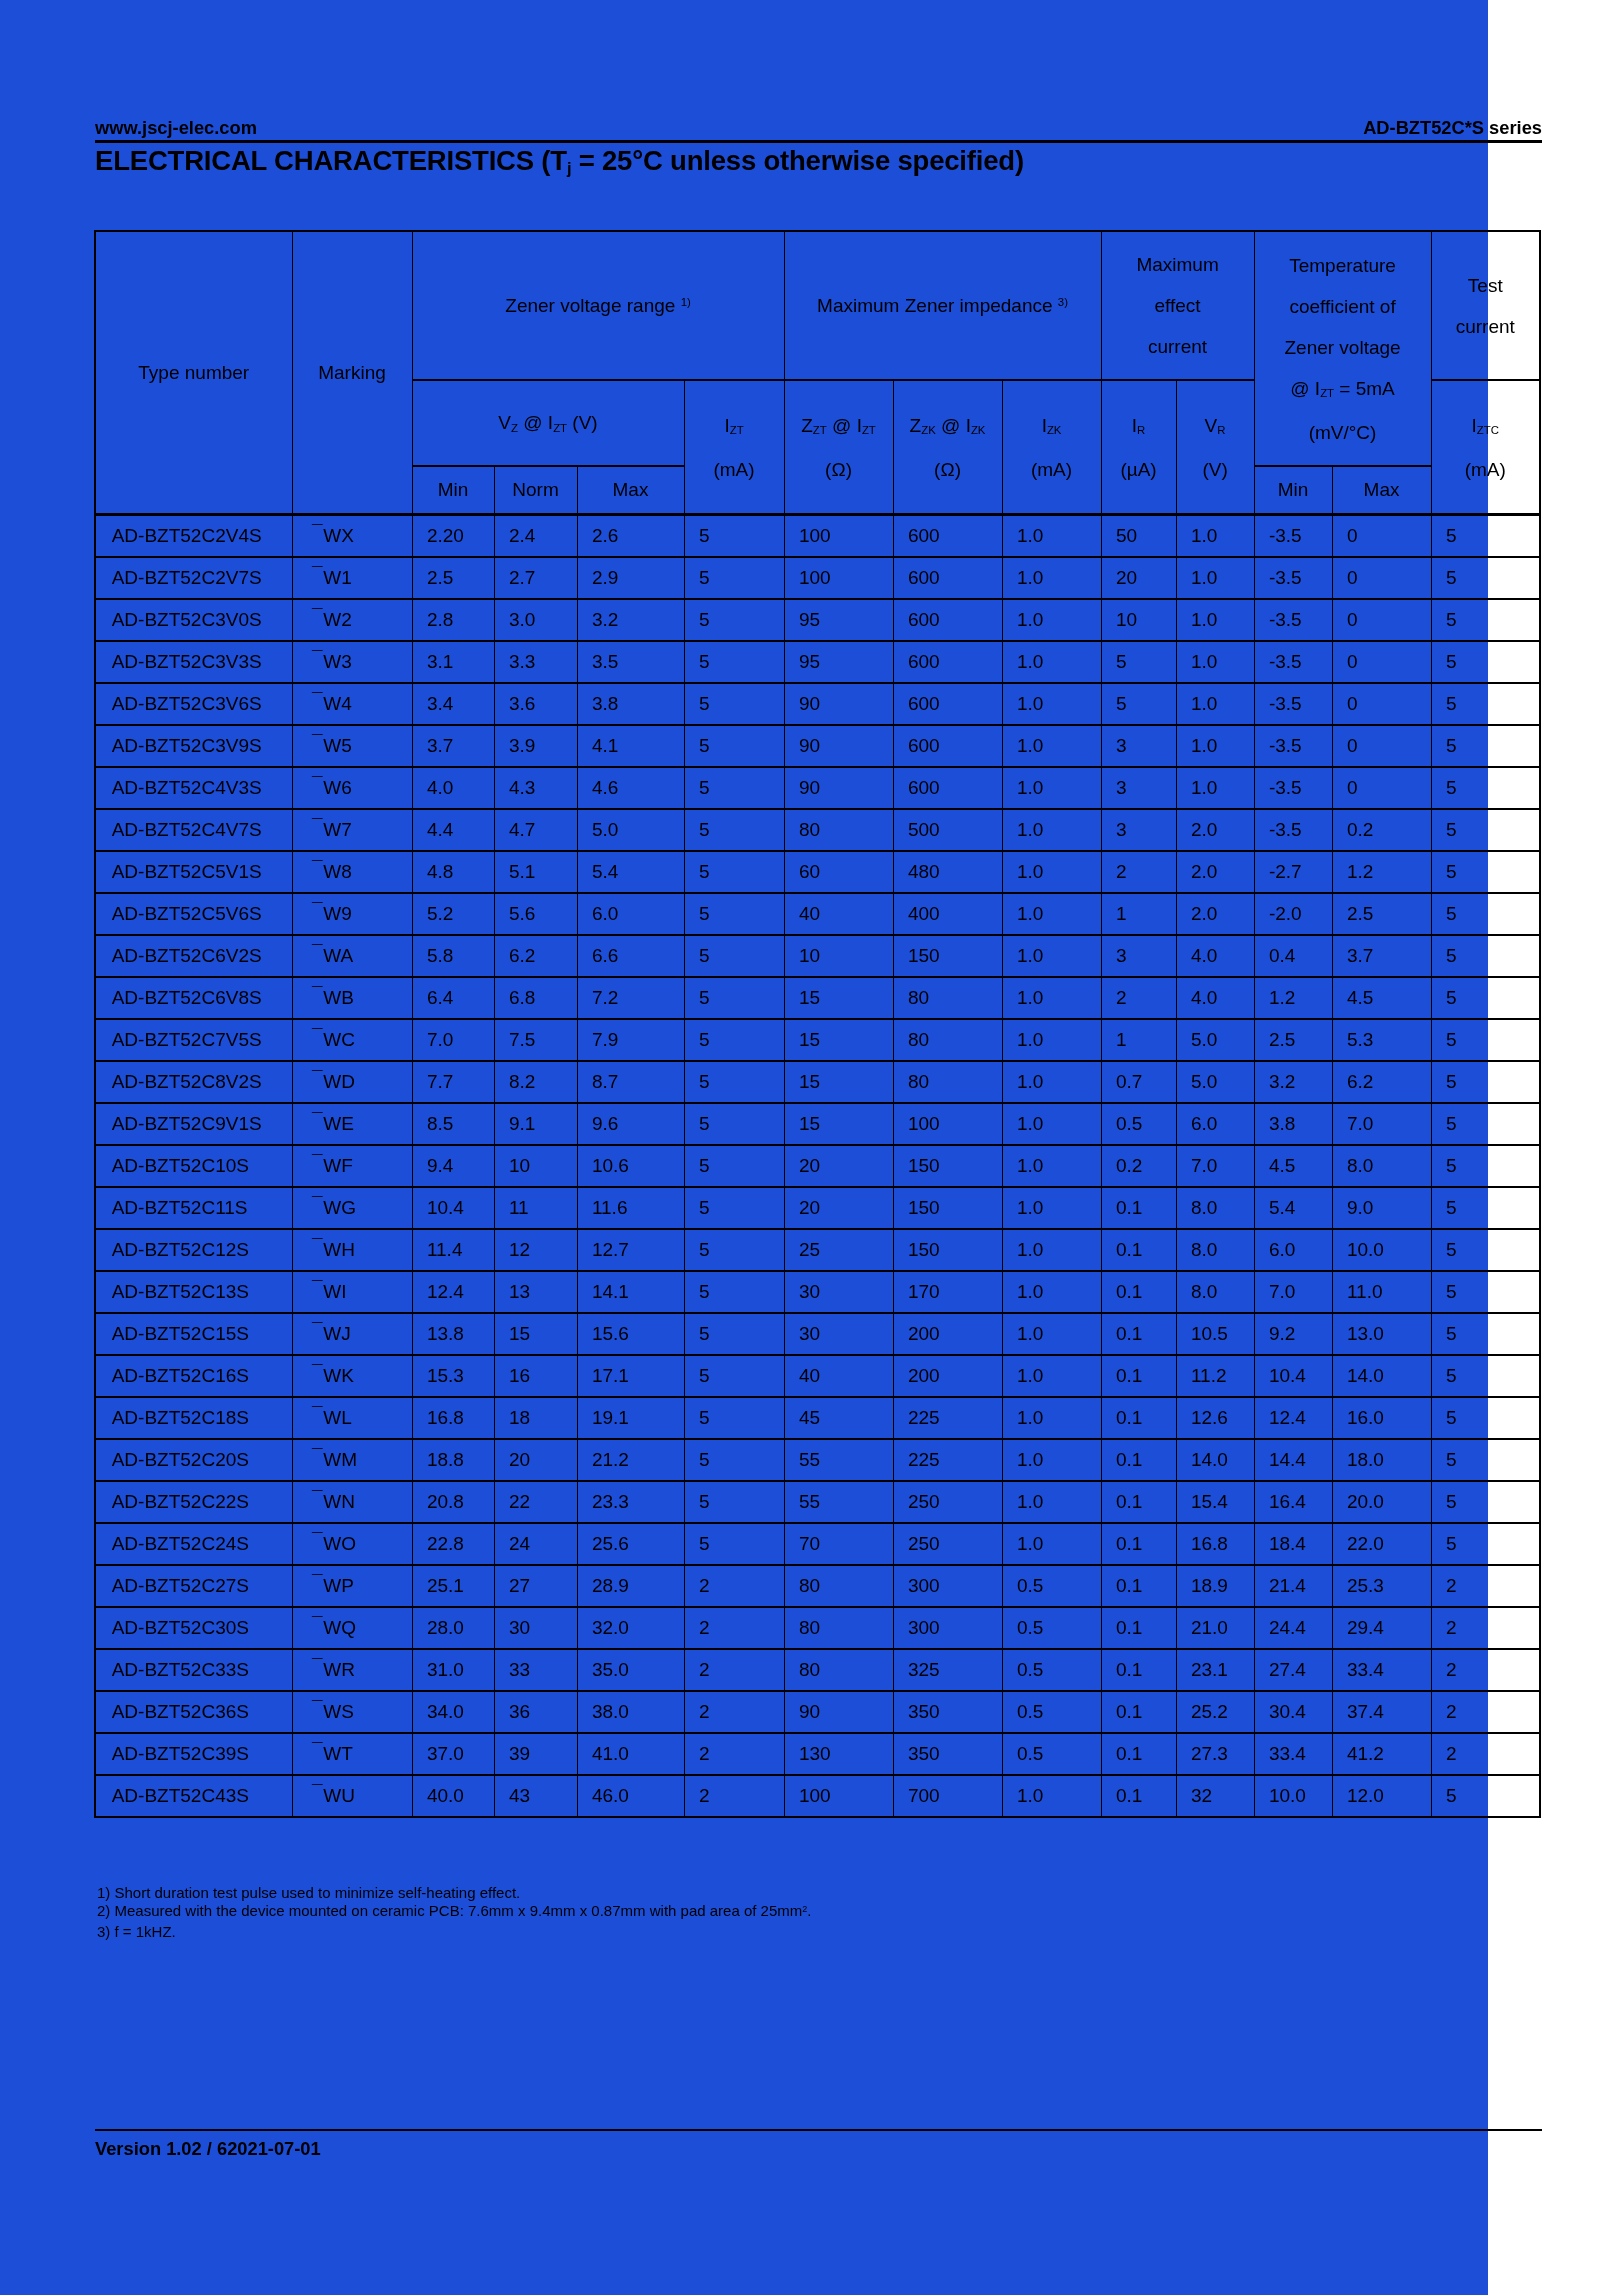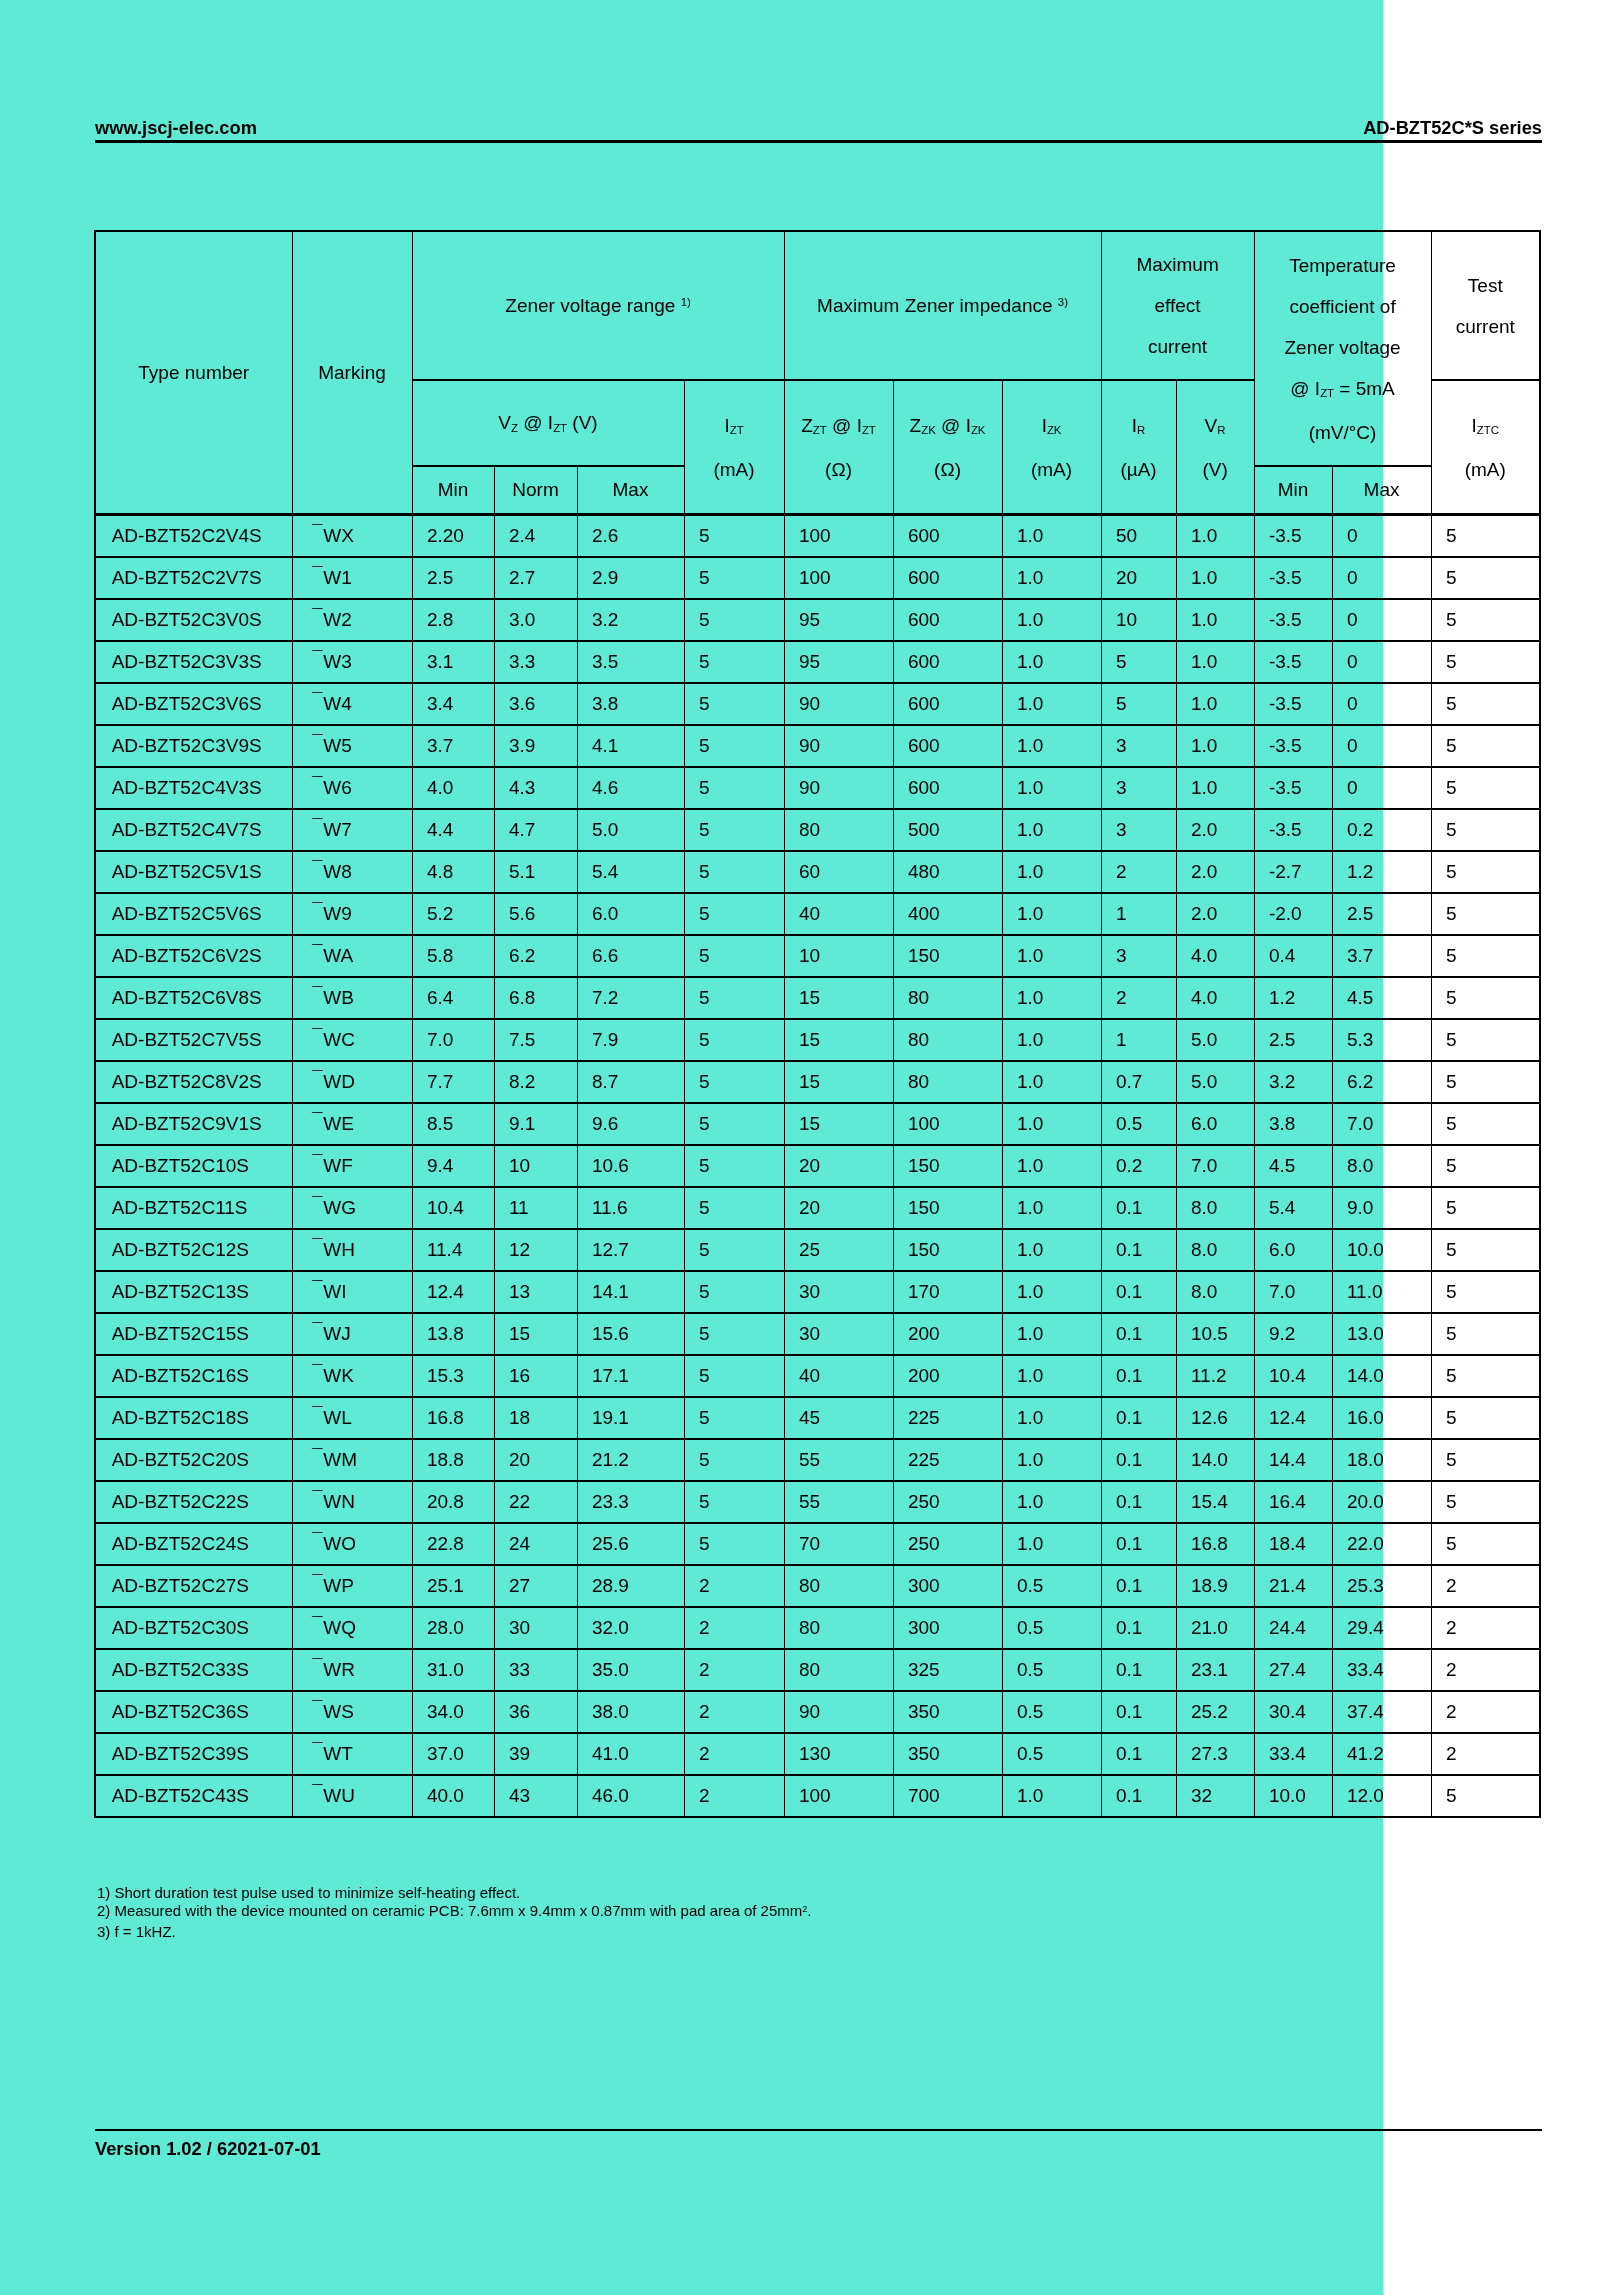--- a/index.html
+++ b/index.html
@@ -1,16 +1,16 @@
 <!DOCTYPE html>
 <html style="font-size:10.5px"><head>
 <meta charset="utf-8">
 <style>
   html,body{margin:0;padding:0;background:#fff;}
-  .page{position:relative;width:1383px;height:2295px;background:#5eead4;color:#000;
+  .page{position:relative;width:1488px;height:2295px;background:#1d4ed8;color:#000;
         font-family:"Liberation Sans","DejaVu Sans",sans-serif;}
   .tophdr{position:absolute;left:95px;top:117px;width:1447px;display:flex;
           justify-content:space-between;font-size:18.3px;font-weight:bold;}
   .rule-top{position:absolute;left:95px;top:140px;width:1447px;height:3.3px;background:#000;}
   .title{position:absolute;left:95px;top:145px;margin:0;font-size:27.5px;font-weight:bold;letter-spacing:-0.2px;}
   sub{font-size:0.60em;vertical-align:baseline;position:relative;top:0.24em;}
   sup{font-size:0.60em;vertical-align:baseline;position:relative;top:-0.48em;}
   table.spec{position:absolute;left:94px;top:230px;width:1446px;border-collapse:collapse;
              table-layout:fixed;font-size:19px;}
   table.spec{border:2px solid #000;}
@@ -34,20 +34,21 @@
 <body>
 
 <div class="page">
 
   <div class="tophdr">
     <span>www.jscj-elec.com</span>
     <span>AD-BZT52C*S series</span>
   </div>
   <div class="rule-top"></div>
 
+  <h1 class="title"><span>ELECTRICAL CHARACTERISTICS (T</span><sub>j</sub><span> = 25°C unless otherwise specified)</span></h1>
 
   <table class="spec">
     <colgroup>
       <col style="width:197px">
         <col style="width:120px">
         <col style="width:82px">
       <col style="width:83px">
         <col style="width:107px">
         <col style="width:100px">
       <col style="width:109px">

